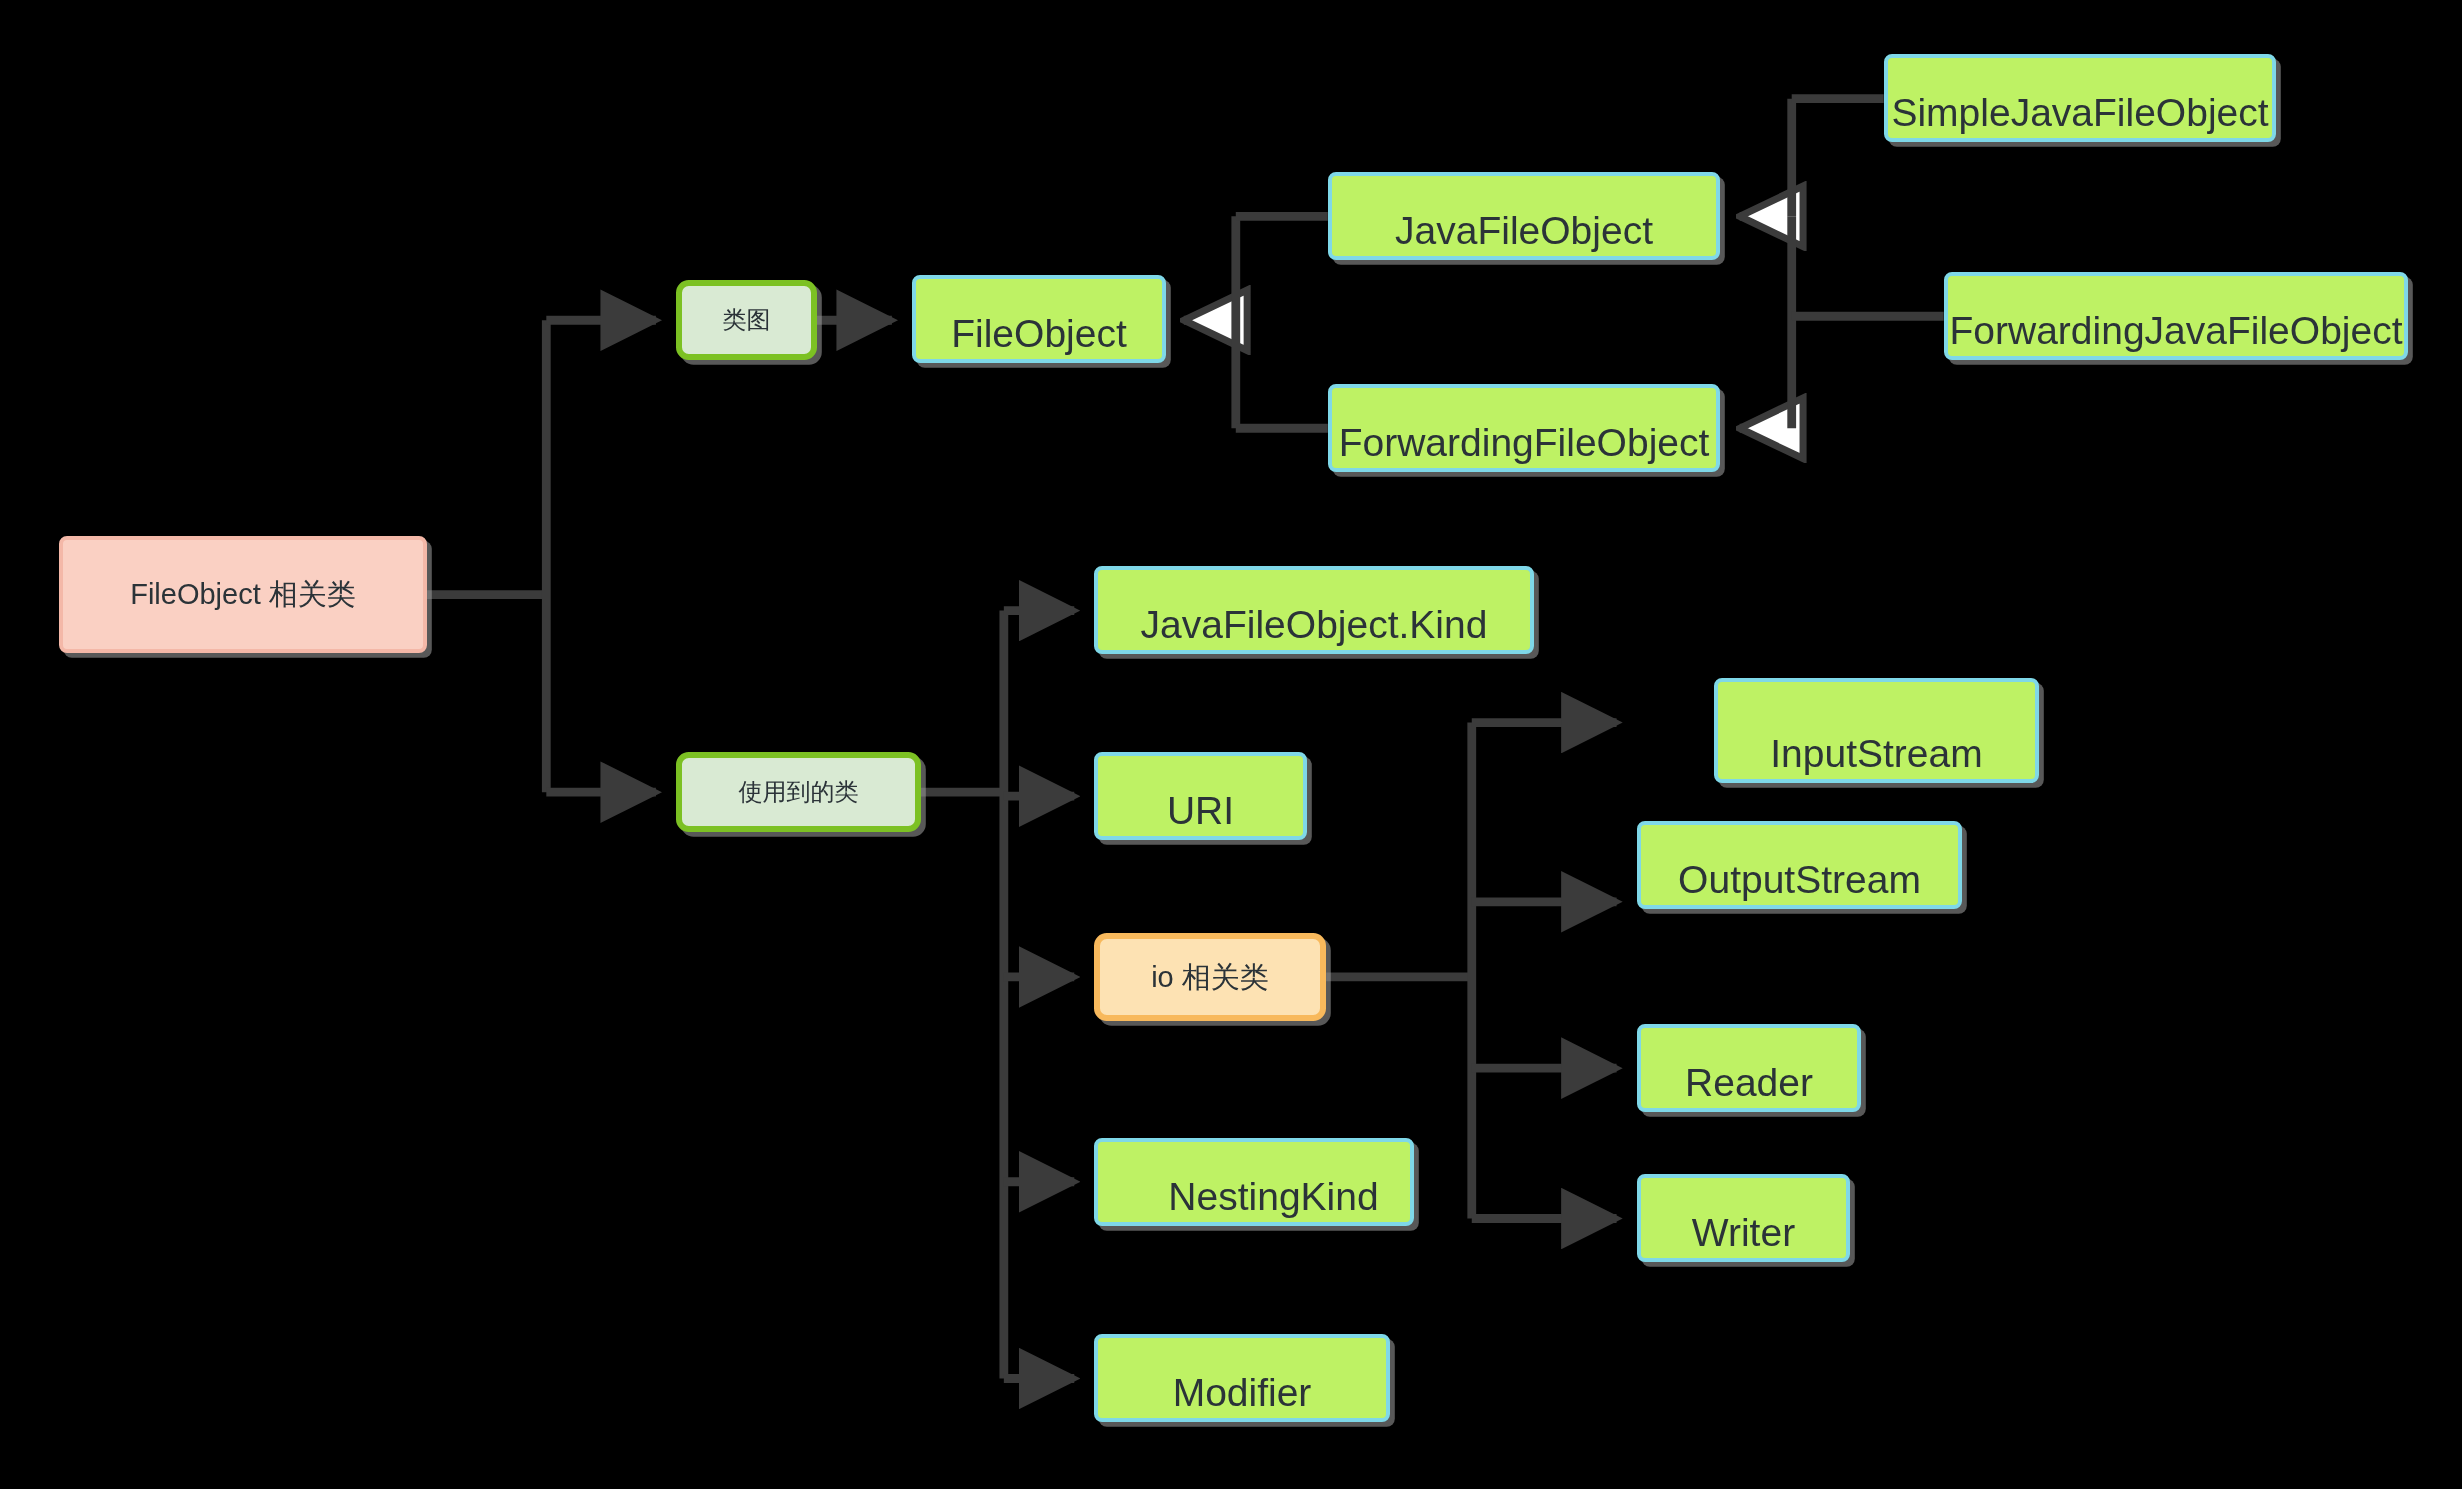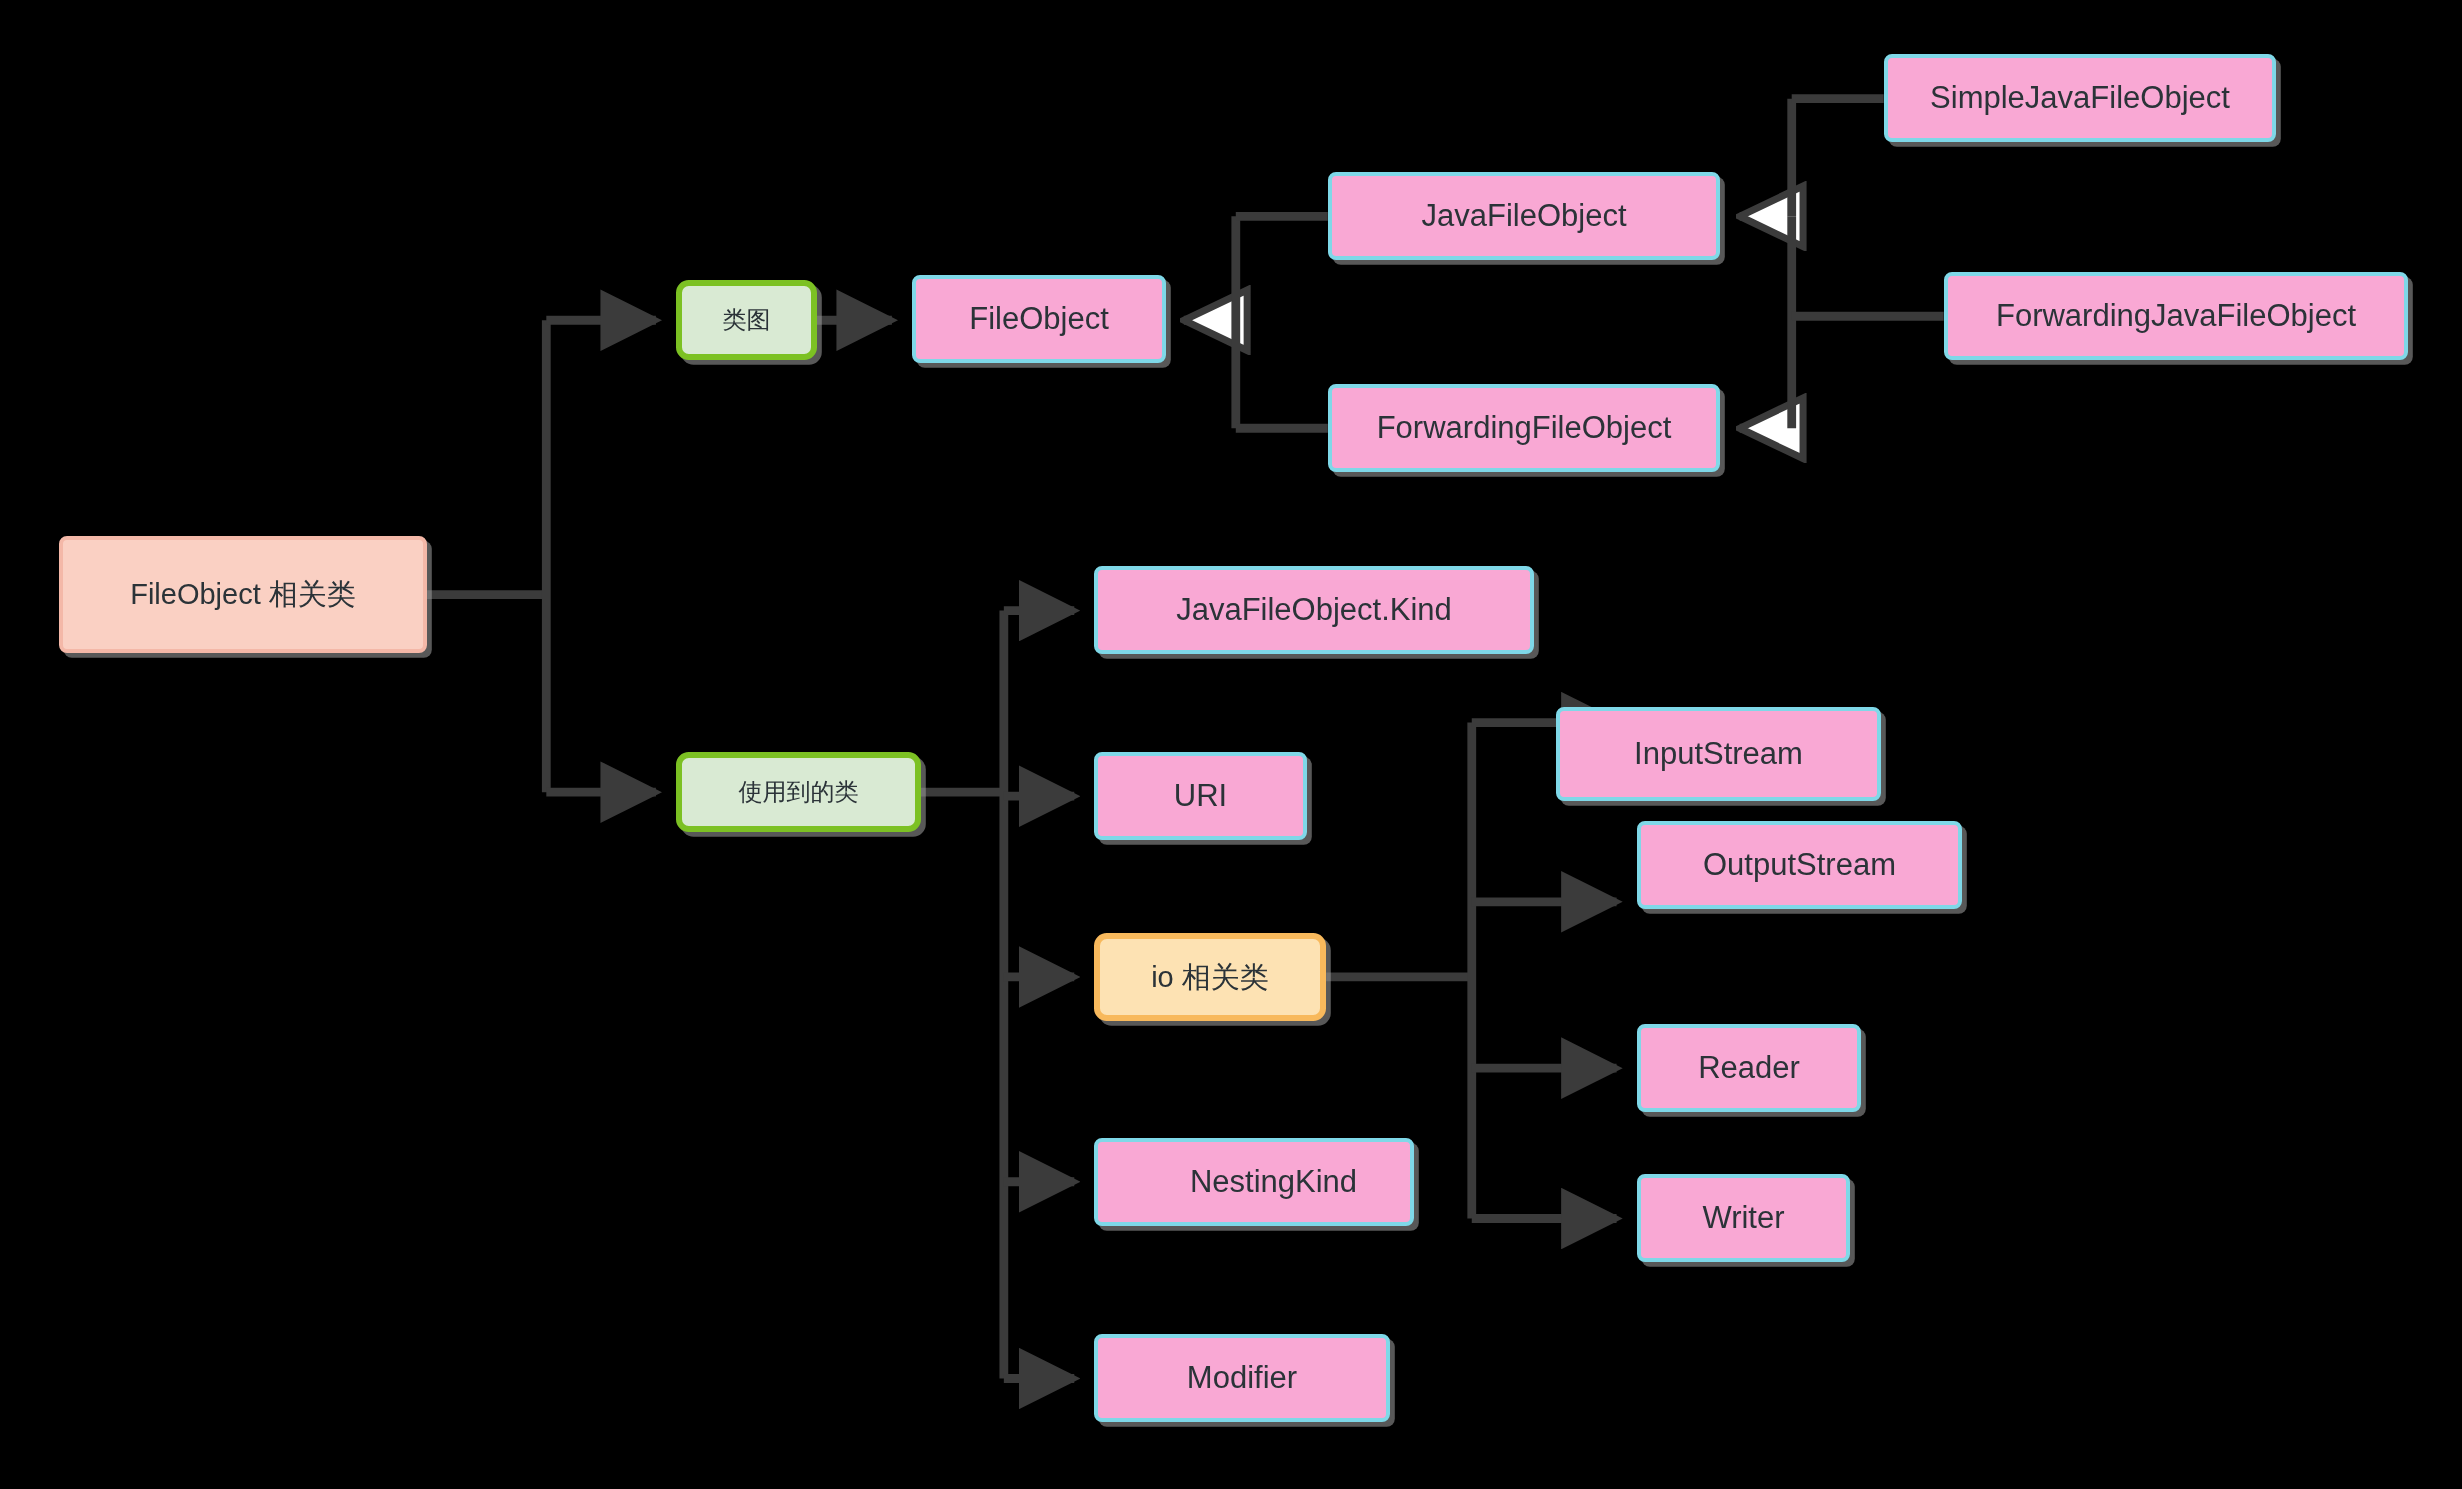--- a/index.html
+++ b/index.html
@@ -33,25 +33,26 @@
     display: flex;
     align-items: center;
     justify-content: center;
     text-align: center;
     line-height: 1.25;
     color: #2b3338;
     border-style: solid;
     box-shadow: 4.8px 4.8px 0 rgba(160,160,160,0.55);
   }
   .node.blue {
-    background: #f9a8d4;
+    background: #bef264;
     border-color: #7fd8e8;
     border-width: 4px;
     border-radius: 8px;
-    font-size: 31px;
+    font-size: 39px;
+    align-items: flex-end;
   }
   .node.green {
     background: #d9ead3;
     border-color: #7cc123;
     border-width: 6.4px;
     border-radius: 12.8px;
     font-size: 24px;
   }
   .node.pink {
     background: #fad0c3;
@@ -174,21 +175,21 @@
   </div>
 
   <div class="node blue" style="left:1094px; top:1138px; width:320px; height:88px;padding-left:39px;">
     <span class="label">NestingKind</span>
   </div>
 
   <div class="node blue" style="left:1094px; top:1334px; width:296px; height:88px;">
     <span class="label">Modifier</span>
   </div>
 
-  <div class="node blue" style="left:1556px; top:678px; width:325px; height:94px;margin-top:29px;">
+  <div class="node blue" style="left:1714px; top:678px; width:325px; height:105px;">
     <span class="label">InputStream</span>
   </div>
 
   <div class="node blue" style="left:1637px; top:821px; width:325px; height:88px;">
     <span class="label">OutputStream</span>
   </div>
 
   <div class="node blue" style="left:1637px; top:1024px; width:224px; height:88px;">
     <span class="label">Reader</span>
   </div>

